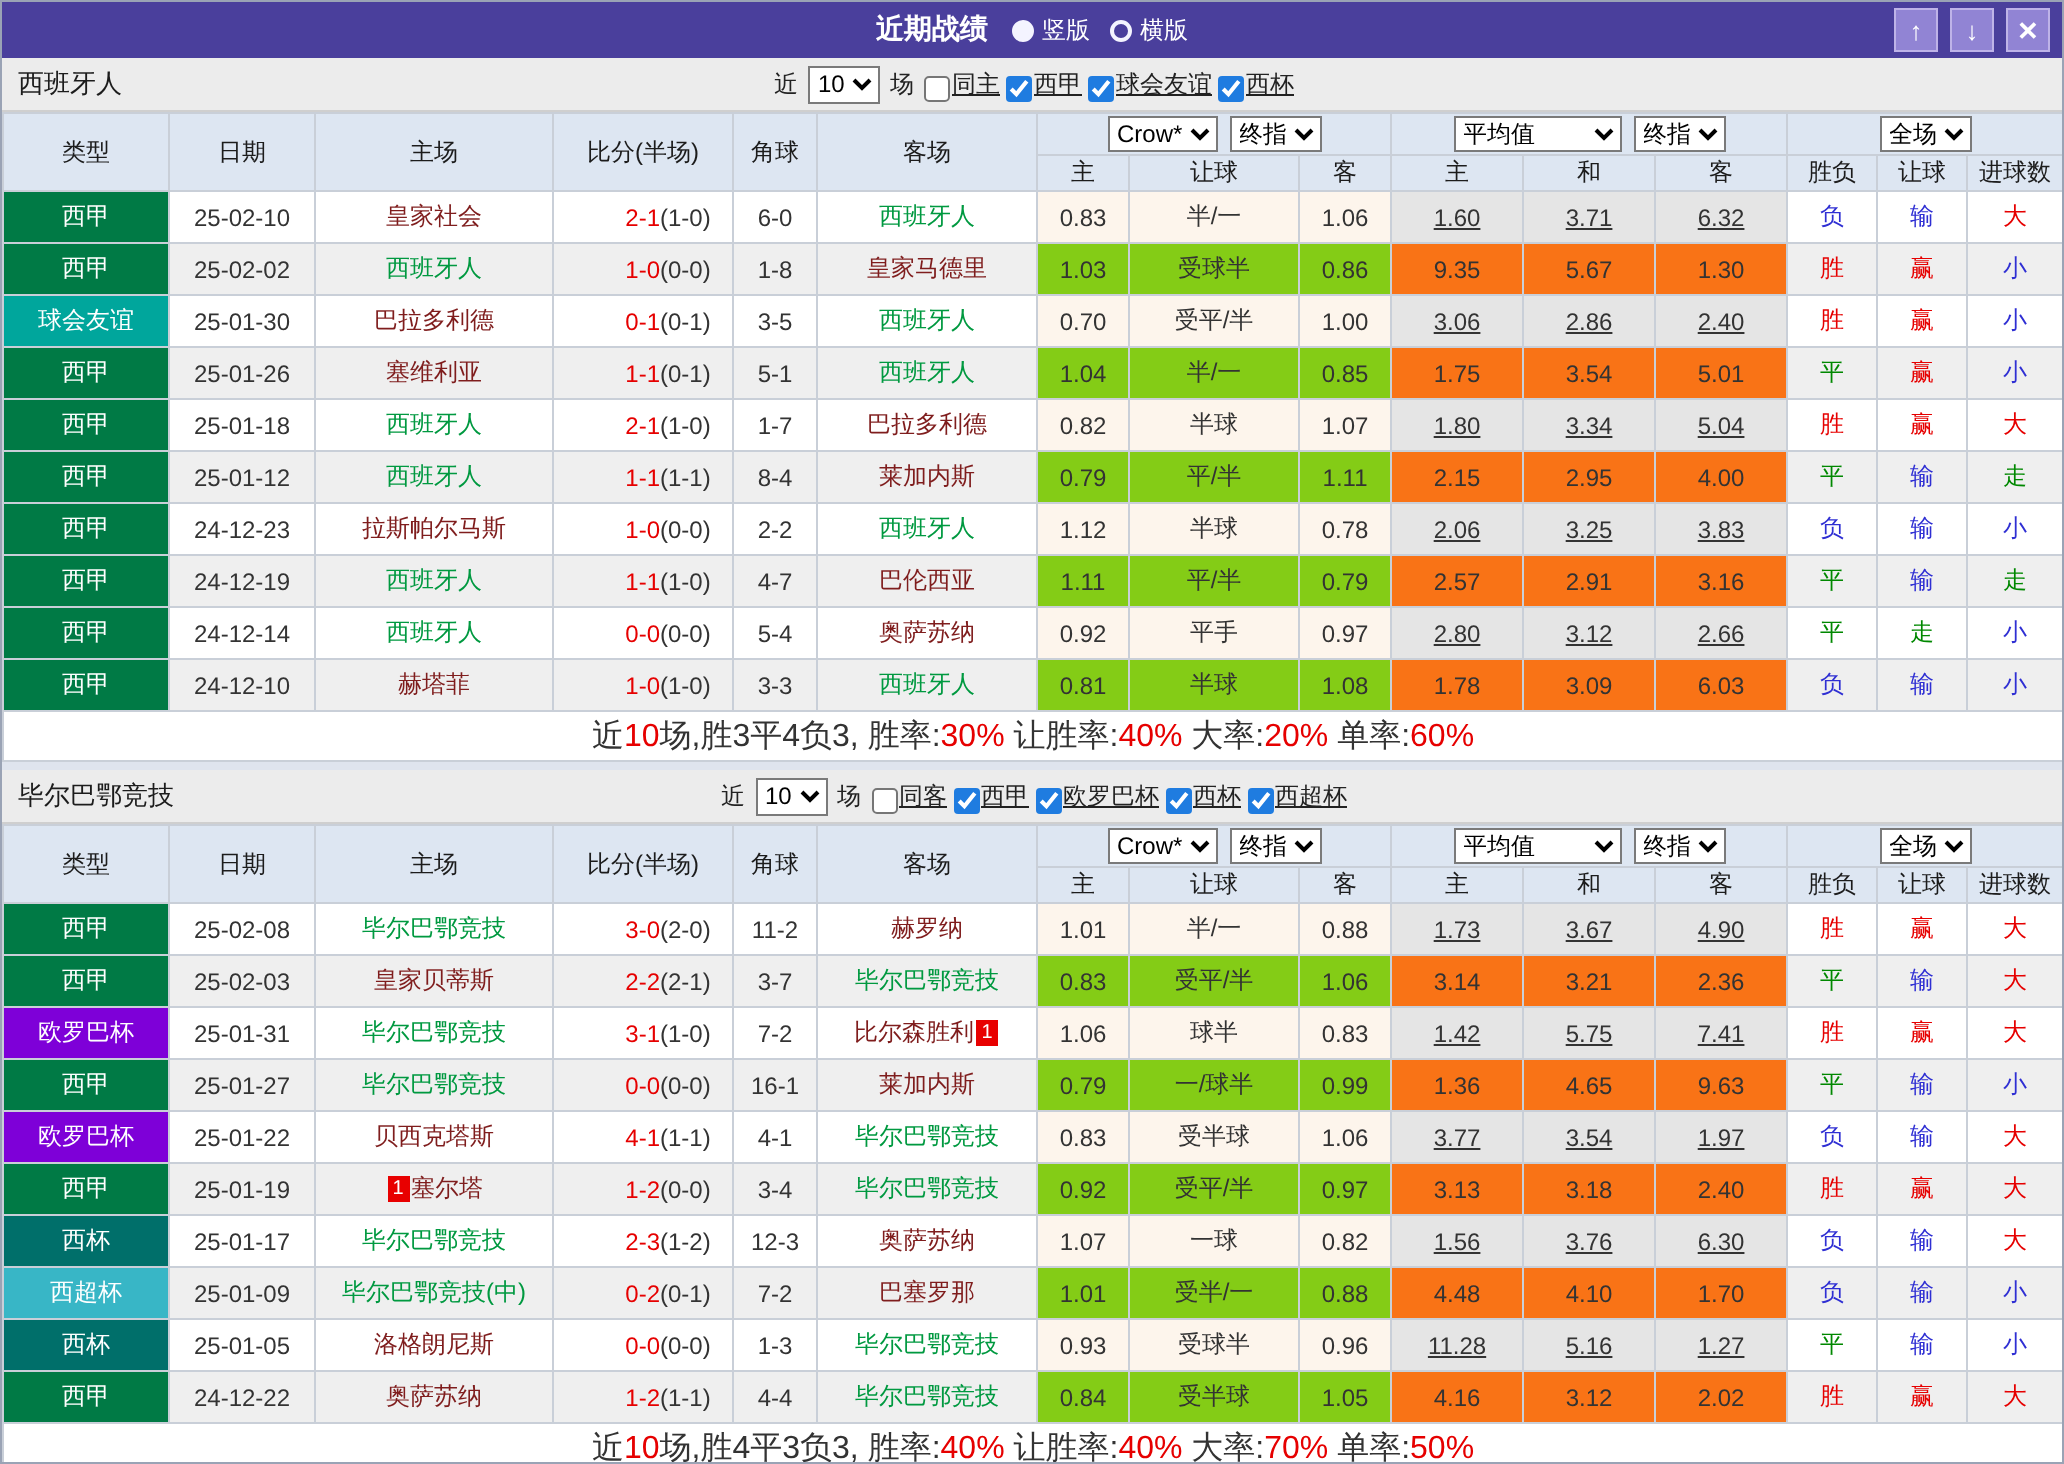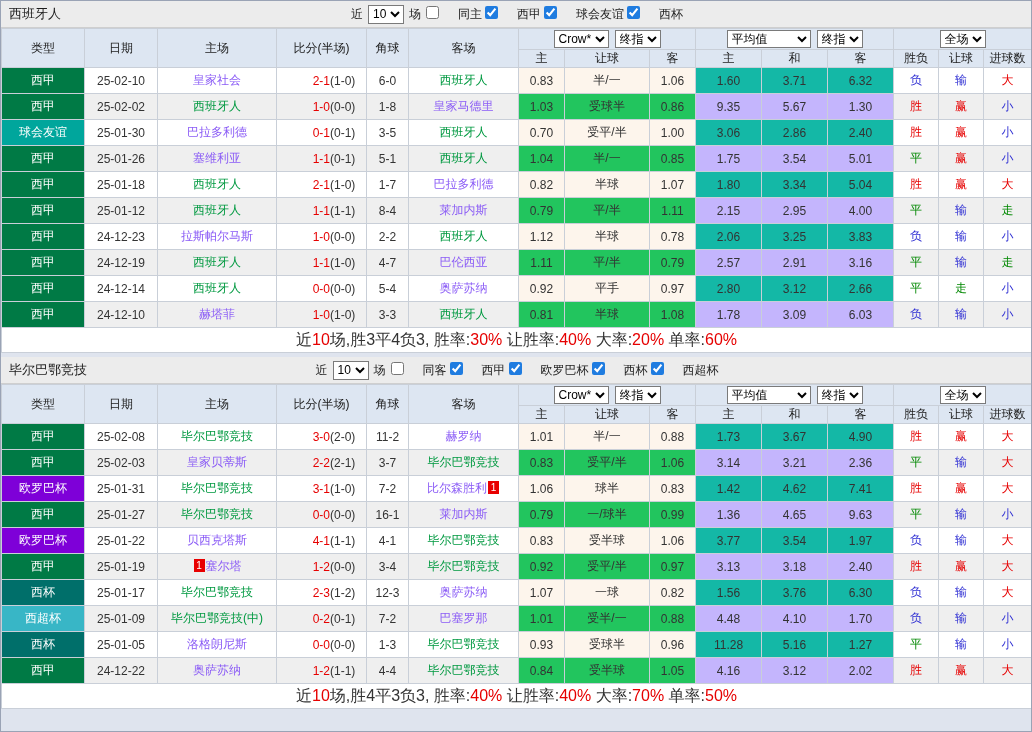--- a/index.html
+++ b/index.html
@@ -15,56 +15,76 @@
   .rb { width:11px; height:11px; border-radius:50%; border:2px solid #f4f4ff; display:inline-block; background:transparent; }
   .rb.sel { background:#f4f4ff; }
   .win-buttons { position:absolute; right:6px; top:3px; display:flex; gap:6px; }
   .win-btn { width:22px; height:22px; background:#9184d4; border:1px solid #beb3e8; color:#fff; font-weight:bold; font-size:13px; line-height:19px; text-align:center; cursor:pointer; padding:0; }
 
   
   .section-bar { height:27px; background:#ececec; border-bottom:1px solid #cfcfcf; position:relative; display:flex; align-items:center; justify-content:center; }
   .team-name { position:absolute; left:8px; font-size:13px; color:#1c1c1c; }
   .filter-controls { display:flex; align-items:center; gap:3px; font-size:12px; color:#222; }
   .filter-controls select { height:19px; font-size:12px; border:1px solid #7a7a7a; background:#fff; }
-  .filter-controls label.chk { display:flex; align-items:flex-start; gap:19px; cursor:pointer; }
+  .filter-controls label.chk { display:flex; align-items:flex-end; gap:1px; cursor:pointer;text-decoration:underline; }
   .filter-controls input[type=checkbox] { width:13px; height:13px; margin:0; accent-color:#1f7ce0; }
   .filter-controls .sp { margin:0 2px; }
 
   
   table { border-collapse:collapse; table-layout:fixed; width:1030px; font-size:12px; background:#fff; }
   th, td { border:1px solid #c9cfd8; text-align:center; padding:0 1px; overflow:hidden; white-space:nowrap; }
   thead th { background:#dde6f2; font-weight:normal; color:#1c1c1c; }
   tr.h1 th { height:21px; }
   tr.h2 th { height:16px; }
   thead select { height:18px; font-size:12px; border:1px solid #7a7a7a; background:#fff; margin:0 3px; }
   tbody td { height:26px; color:#333; }
   tr.odd td { background:#fff; }
   tr.even td { background:#efefef; }
   tr.odd td.asia { background:#fdf5ec; }
-  tr.even td.asia { background:#22c55e; }
-  tr.odd td.euro { background:#14b8a6; }
-  tr.even td.euro { background:#c4b5fd; }
+  tr.even td.asia { background:#84cc16; }
+  tr.odd td.euro { background:#e5e5e5;text-decoration:underline; }
+  tr.even td.euro { background:#f97316; }
   td.type { color:#fff; }
   .tg { color:#009940; }
-  .tk { color:#8b5cf6; }
+  .tk { color:#7f1d1d; }
   .sc { color:#e60000;margin-left:25px; }
   .half { color:#333; }
   .r-red { color:#e60000; }
   .r-green { color:#008800; }
   .r-blue { color:#2f2fd3; }
   .rc { display:inline-block; background:#e80000; color:#fff; font-size:10px; min-width:11px; height:13px; line-height:13px; vertical-align:1px; margin:0 1px; padding:0 1px; }
   tr.sumrow td { height:25px; background:#fff; color:#333; font-size:16px; }
   tr.sumrow .red { color:#e60000; }
   .gap { height:4px; }
 </style>
 </head>
 <body>
 
 <div class="app">
 
+  <div class="titlebar">
+    <div class="title-group">
+      <span class="title-text">近期战绩</span>
+      <span class="radio-group">
+          <label>
+            <span class="rb sel"></span>
+            <span>竖版</span>
+          </label>
+          <label>
+            <span class="rb"></span>
+            <span>横版</span>
+          </label>
+        </span>
+    </div>
+    <div class="win-buttons">
+      <button class="win-btn">↑</button>
+      <button class="win-btn">↓</button>
+      <button class="win-btn">✕</button>
+    </div>
+  </div>
 
   <div>
     <div class="section-bar">
       <span class="team-name">西班牙人</span>
       <span class="filter-controls">
           <span class="sp">近</span>
           <select><option>10</option></select>
           <span class="sp">场</span>
           <label class="chk">
             <input type="checkbox" style="">
@@ -428,21 +448,21 @@
             <td class="type" style="background: rgb(126, 0, 216);">欧罗巴杯</td>
             <td>25-01-31</td>
             <td class="team"><span class="tg">毕尔巴鄂竞技</span></td>
             <td><span class="sc">3-1</span><span class="half">(1-0)</span></td>
             <td>7-2</td>
             <td class="team"><span class="tk">比尔森胜利</span><span class="rc">1</span></td>
             <td class="asia">1.06</td>
             <td class="asia">球半</td>
             <td class="asia">0.83</td>
             <td class="euro">1.42</td>
-            <td class="euro">4.62</td>
+            <td class="euro">5.75</td>
             <td class="euro">7.41</td>
             <td class="r-red">胜</td>
             <td class="r-red">赢</td>
             <td class="r-red">大</td>
           </tr>
           <tr class="even">
             <td class="type" style="background: rgb(0, 122, 69);">西甲</td>
             <td>25-01-27</td>
             <td class="team"><span class="tg">毕尔巴鄂竞技</span></td>
             <td><span class="sc">0-0</span><span class="half">(0-0)</span></td>

